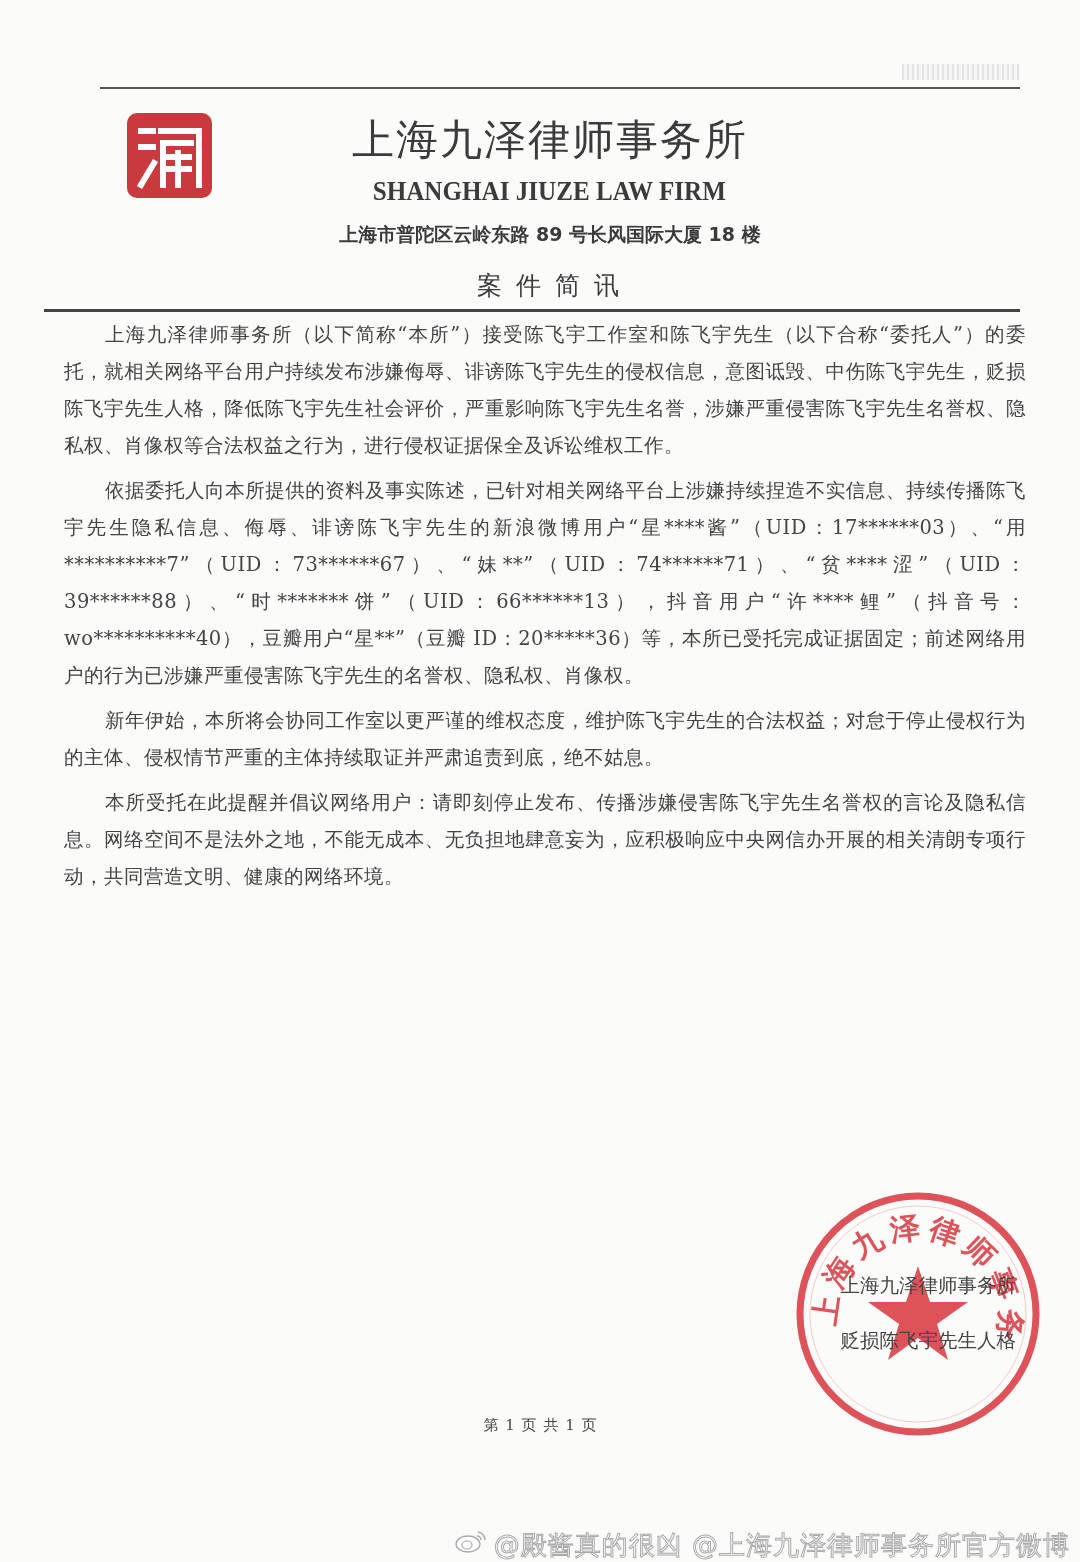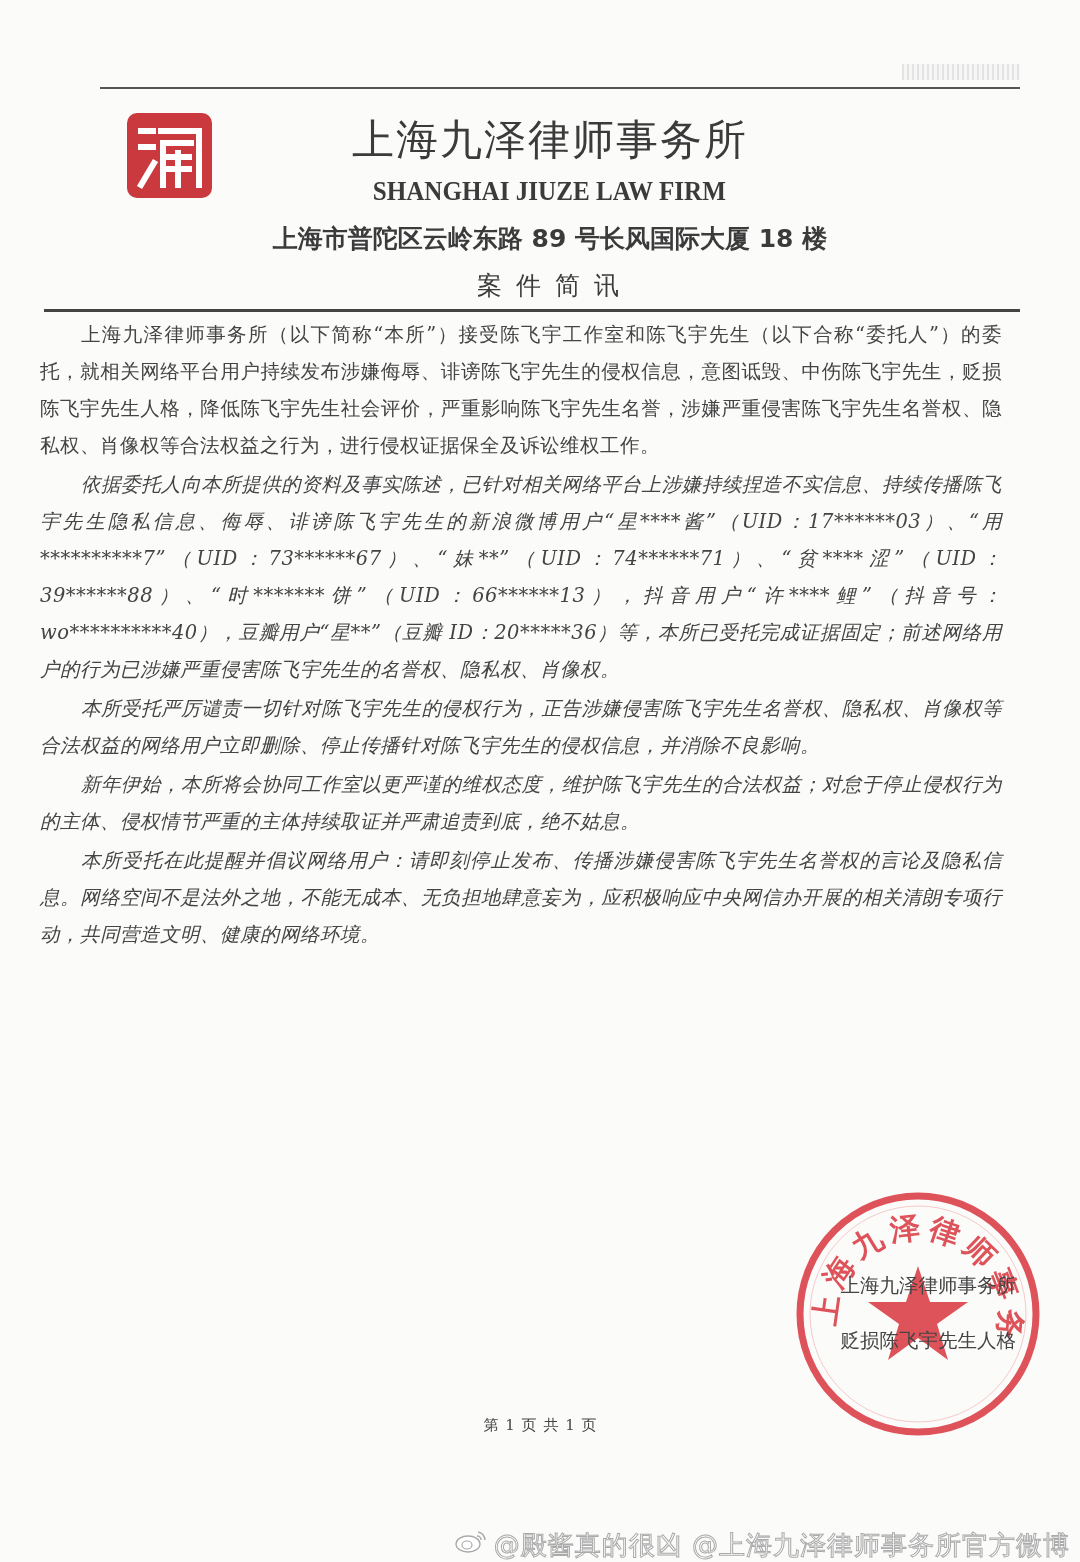--- a/index.html
+++ b/index.html
@@ -11,27 +11,27 @@
     .scan-mark { position: absolute; left: 902px; top: 64px; width: 118px; height: 16px;
       background: repeating-linear-gradient(90deg, #ddd 0 2px, #f5f5f5 2px 5px); opacity: .8; }
     .logo { position: absolute; left: 127px; top: 113px; width: 85px; height: 85px; background: #c9393d;
       border-radius: 10px; }
     .logo svg { width: 85px; height: 85px; }
     .firm-cn { position: absolute; left: 0; width: 1080px; top: 112px; text-align: center;
       font-family: "DejaVu Sans", sans-serif; font-size: 42px; letter-spacing: 2px; color: #3b3b3b; padding-left: 20px; box-sizing: border-box; }
     .firm-en { position: absolute; left: 0; width: 1080px; top: 176px; text-align: center;
       font-family: "Liberation Serif", serif; font-weight: bold; font-size: 27px; color: #3b3b3b; padding-left: 20px; box-sizing: border-box; transform: scaleX(0.93); }
     .address { position: absolute; left: 0; width: 1080px; top: 222px; text-align: center;
-      font-family: "DejaVu Sans", sans-serif; font-weight: bold; font-size: 25px; color: #3b3b3b; padding-left: 20px; box-sizing: border-box; }
+      font-family: "DejaVu Sans", sans-serif; font-weight: bold; font-size: 19px; color: #3b3b3b; padding-left: 20px; box-sizing: border-box; }
     .doc-title { position: absolute; left: 0; width: 1080px; top: 269px; text-align: center;
       font-family: "DejaVu Sans", sans-serif; font-weight: normal; font-size: 25px; letter-spacing: 14px; color: #3b3b3b; padding-left: 30px; box-sizing: border-box; }
     .title-rule { position: absolute; left: 44px; top: 309px; width: 976px; height: 3px; background: #444; }
-    .body { position: absolute; left: 40px; top: 316px; width: 962px; }
+    .body { position: absolute; left: 64px; top: 316px; width: 962px; }
     .para { font-size: 19.5px; line-height: 37px; text-indent: 41px; text-align: justify; margin: 0; letter-spacing: 0.5px; color: #444; }
-    .para + .para { margin-top: 2px; font-style: italic; }
+    .para + .para { margin-top: 8px; }
     .sign { position: absolute; right: 64px; top: 1258px; text-align: right; font-size: 19.5px; line-height: 55px; color: #444; z-index: 2; }
     .seal { position: absolute; left: 792px; top: 1188px; width: 252px; height: 252px; z-index: 1; opacity: .85; }
     .page-number { position: absolute; left: 0; width: 1080px; top: 1416px; text-align: center; font-size: 15px; color: #444; word-spacing: 2px; }
     .watermark { position: absolute; right: 10px; top: 1528px; font-family: "DejaVu Sans", sans-serif; font-size: 26px;
       color: #fff; -webkit-text-stroke: 1px #aaa; letter-spacing: 1px; display: flex; gap: 6px; }
     .weibo-icon { width: 34px; height: 26px; }
   </style>
 </head>
 <body>
 
@@ -56,21 +56,20 @@
 
 <div class="firm-cn">上海九泽律师事务所</div>
 <div class="firm-en">SHANGHAI JIUZE LAW FIRM</div>
 <div class="address">上海市普陀区云岭东路 89 号长风国际大厦 18 楼</div>
 <div class="doc-title">案件简讯</div>
 <div class="title-rule"></div>
 
 <div class="body">
   <p class="para">上海九泽律师事务所（以下简称“本所”）接受陈飞宇工作室和陈飞宇先生（以下合称“委托人”）的委托，就相关网络平台用户持续发布涉嫌侮辱、诽谤陈飞宇先生的侵权信息，意图诋毁、中伤陈飞宇先生，贬损陈飞宇先生人格，降低陈飞宇先生社会评价，严重影响陈飞宇先生名誉，涉嫌严重侵害陈飞宇先生名誉权、隐私权、肖像权等合法权益之行为，进行侵权证据保全及诉讼维权工作。</p>
   <p class="para">依据委托人向本所提供的资料及事实陈述，已针对相关网络平台上涉嫌持续捏造不实信息、持续传播陈飞宇先生隐私信息、侮辱、诽谤陈飞宇先生的新浪微博用户“星****酱”（UID：17******03）、“用**********7”（UID：73******67）、“妹**”（UID：74******71）、“贫****涩”（UID：39******88）、“时*******饼”（UID：66******13），抖音用户“许****鲤”（抖音号：wo**********40），豆瓣用户“星**”（豆瓣 ID：20*****36）等，本所已受托完成证据固定；前述网络用户的行为已涉嫌严重侵害陈飞宇先生的名誉权、隐私权、肖像权。</p>
-  <p class="para">本所受托严厉谴责一切针对陈飞宇先生的侵权行为，正告涉嫌侵害陈飞宇先生名誉权、隐私权、肖像权等合法权益的网络用户立即删除、停止传播针对陈飞宇先生的侵权信息，并消除不良影响。</p>
   <p class="para">新年伊始，本所将会协同工作室以更严谨的维权态度，维护陈飞宇先生的合法权益；对怠于停止侵权行为的主体、侵权情节严重的主体持续取证并严肃追责到底，绝不姑息。</p>
   <p class="para">本所受托在此提醒并倡议网络用户：请即刻停止发布、传播涉嫌侵害陈飞宇先生名誉权的言论及隐私信息。网络空间不是法外之地，不能无成本、无负担地肆意妄为，应积极响应中央网信办开展的相关清朗专项行动，共同营造文明、健康的网络环境。</p>
 </div>
 
 <svg class="seal" viewBox="0 0 252 252">
   <circle cx="126" cy="126" r="118" fill="none" stroke="#d9363e" stroke-width="7"></circle>
   <circle cx="126" cy="126" r="108" fill="none" stroke="#e88" stroke-width="1" opacity=".5"></circle>
   <polygon points="126,78 138,114 176,114 145,136 156,172 126,150 96,172 107,136 76,114 114,114" fill="#d9363e"></polygon>
   <defs>
     <path id="sealArc" d="M 46 150 A 82 82 0 1 1 206 150"></path>

